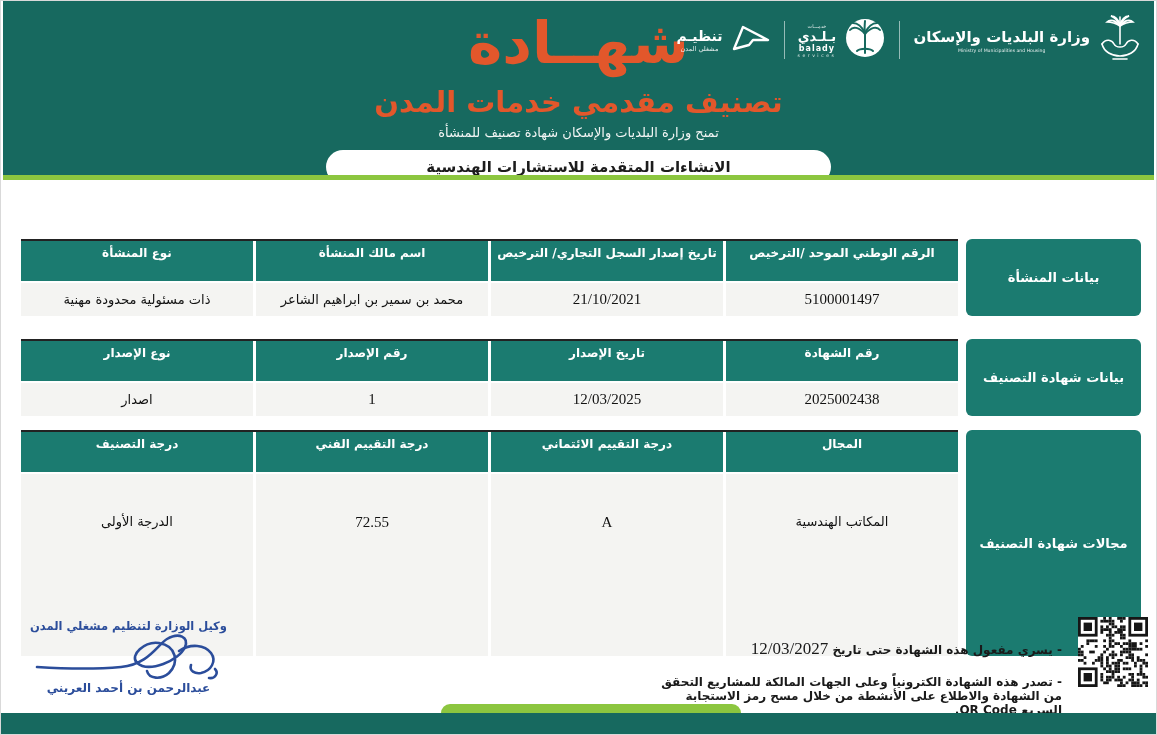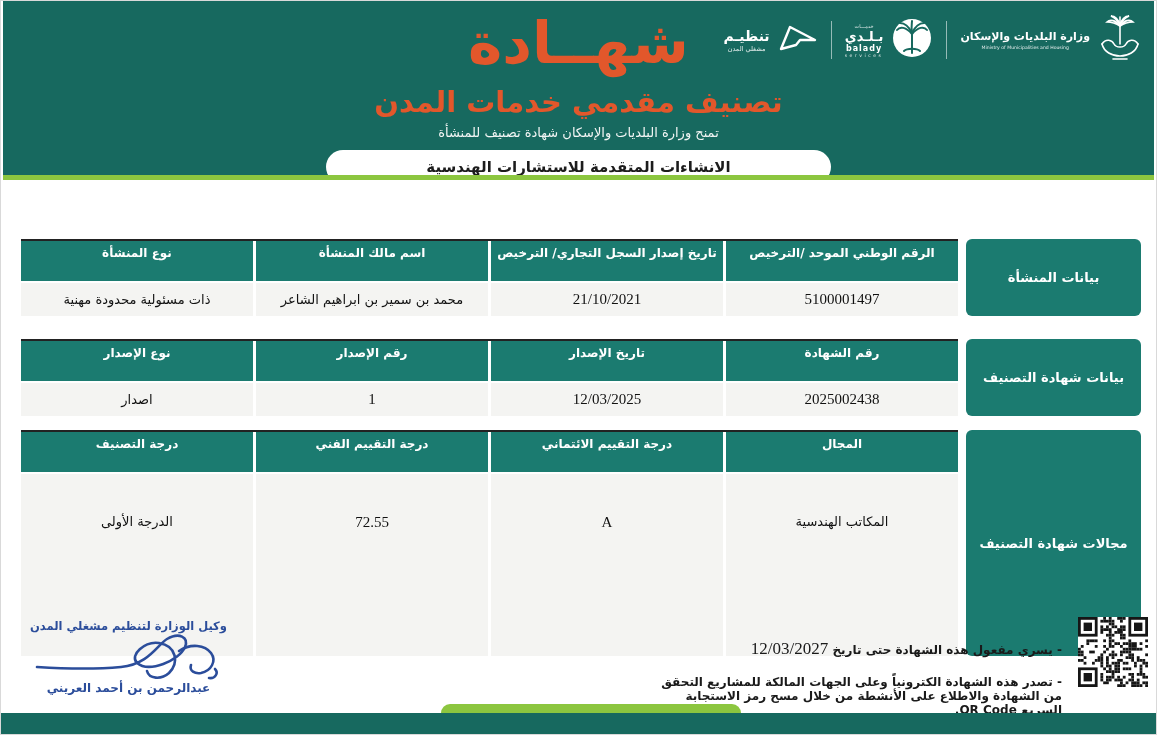--- a/index.html
+++ b/index.html
@@ -29,21 +29,21 @@
     background:#fff; color:#1c1c1c; border-radius:17px; font-size:15px; font-weight:bold;
   }
   
   .logos {
     position:absolute; top:13px; inset-inline-start:12px; height:52px;
     display:flex; align-items:center; gap:13px; direction:rtl;
   }
   .logo-group { display:flex; align-items:center; gap:8px; color:#fff; }
   .logo-divider { width:1px; height:38px; background:rgba(255,255,255,.55); }
   .ministry-text { text-align:center; }
-  .ministry-ar { font-size:11px; font-weight:bold; }
+  .ministry-ar { font-size:15px; font-weight:bold; }
   .ministry-en { font-size:4.6px; margin-top:2px; opacity:.9; }
   .balady-text { text-align:center; }
   .balady-top { font-size:5px; opacity:.85; letter-spacing:2px; }
   .balady-name { font-size:13px; font-weight:bold; letter-spacing:2px; }
   .balady-en { font-size:8px; font-weight:bold; letter-spacing:1px; }
   .balady-sub { font-size:4.6px; letter-spacing:2.5px; opacity:.85; }
   .tanzim-text { text-align:center; }
   .tanzim-1 { font-size:14px; font-weight:bold; letter-spacing:1px; }
   .tanzim-2 { font-size:6.5px; opacity:.9; margin-top:1px; }
   

